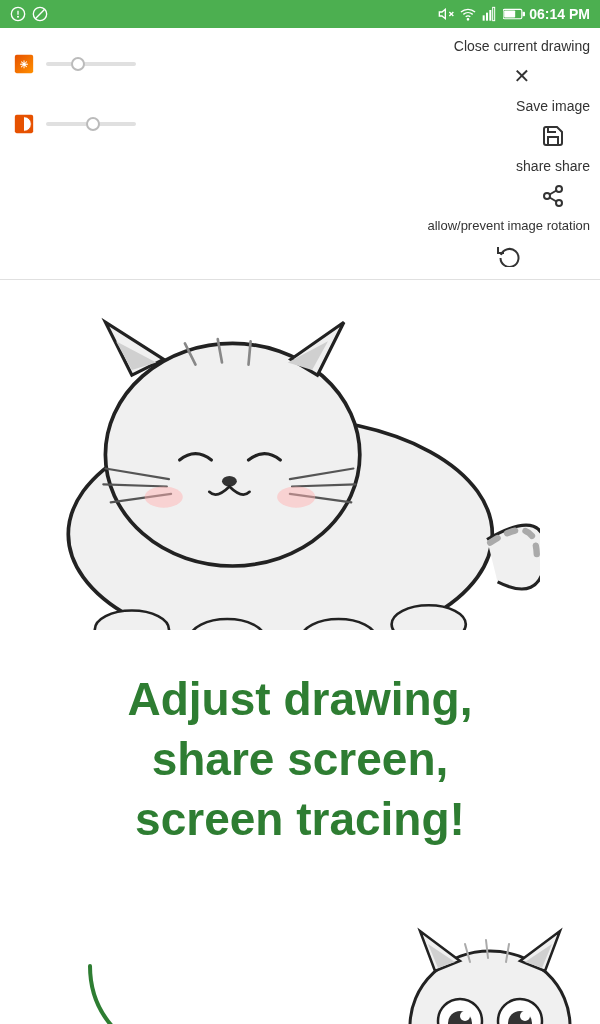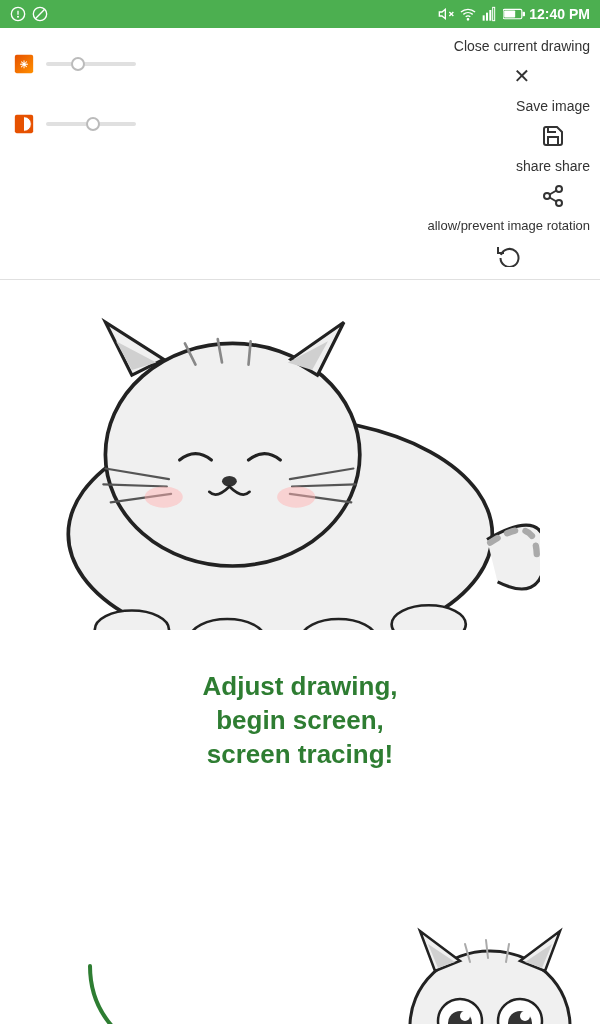--- a/index.html
+++ b/index.html
@@ -126,21 +126,21 @@
     }
 
     
     .instruction-text {
       position: absolute;
       top: 390px;
       left: 0;
       right: 0;
       text-align: center;
       color: #2e7d32;
-      font-size: 26px;
+      font-size: 46px;
       font-weight: bold;
       line-height: 1.3;
       padding: 0 36px;
     }
 
     
     .bottom-cat {
       position: absolute;
       bottom: 0;
       right: 0;
@@ -195,21 +195,21 @@
         <rect x="1" y="14" width="3" height="8"></rect>
         <rect x="6" y="10" width="3" height="12"></rect>
         <rect x="11" y="6" width="3" height="16"></rect>
         <rect x="16" y="2" width="3" height="20" fill="none" stroke="white" stroke-width="1.5"></rect>
       </svg>
     <svg width="22" height="14" viewBox="0 0 28 14">
         <rect x="0" y="1" width="24" height="12" rx="2" stroke="white" stroke-width="1.5" fill="none"></rect>
         <rect x="1.5" y="2.5" width="14" height="9" rx="1" fill="white"></rect>
         <rect x="25" y="4" width="3" height="6" rx="1" fill="white"></rect>
       </svg>
-    <span>12:40 PM</span>
+    <span>06:14 PM</span>
   </div>
 </div>
 
 <div class="top-bar">
 
   <div class="top-row">
     <div class="left-controls">
       <div class="icon-btn">
         <svg width="22" height="22" viewBox="0 0 24 24">
           <defs>
@@ -333,21 +333,21 @@
 
       <ellipse cx="145" cy="195" rx="18" ry="10" fill="#ffb3b3" opacity="0.5"></ellipse>
       <ellipse cx="270" cy="195" rx="18" ry="10" fill="#ffb3b3" opacity="0.5"></ellipse>
 
       <text x="255" y="380" text-anchor="middle" font-family="Georgia, serif" font-size="40" fill="#222" font-style="italic">Cat</text>
     </svg>
   </div>
 
   <div class="instruction-text">
     <div>Adjust drawing,</div>
-    <div>begin screen,</div>
+    <div>share screen,</div>
     <div>screen tracing!</div>
   </div>
 
   <div class="bottom-cat">
     <svg viewBox="0 0 220 230" width="220" height="230">
 
       <ellipse cx="110" cy="175" rx="90" ry="60" fill="#f0f0f0" stroke="#222" stroke-width="3"></ellipse>
 
       <ellipse cx="110" cy="100" rx="80" ry="75" fill="#f0f0f0" stroke="#222" stroke-width="3"></ellipse>
 

